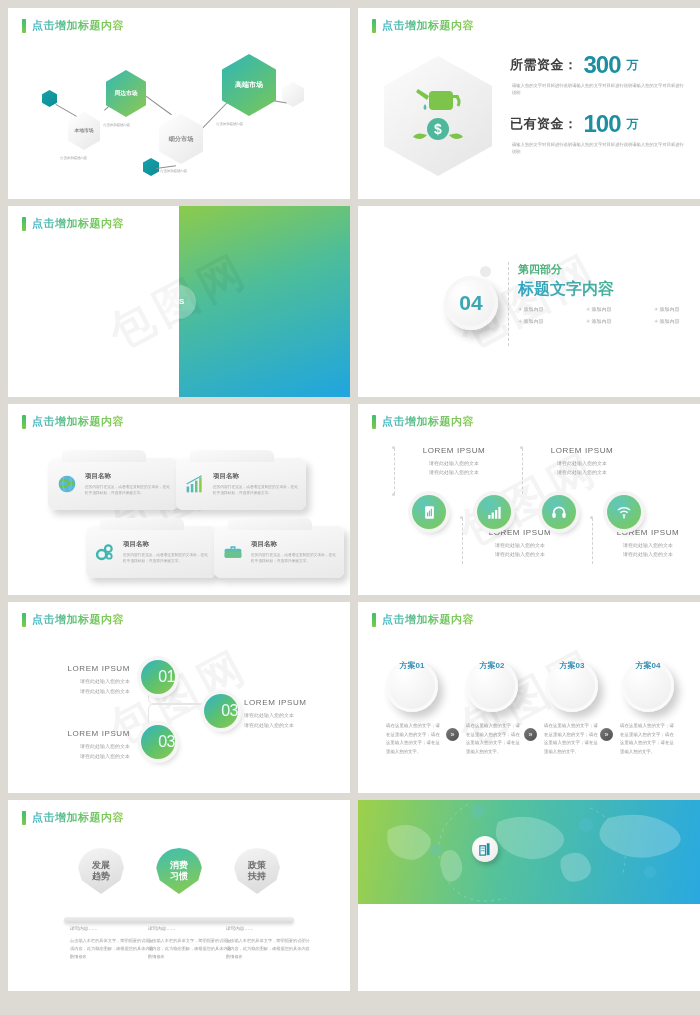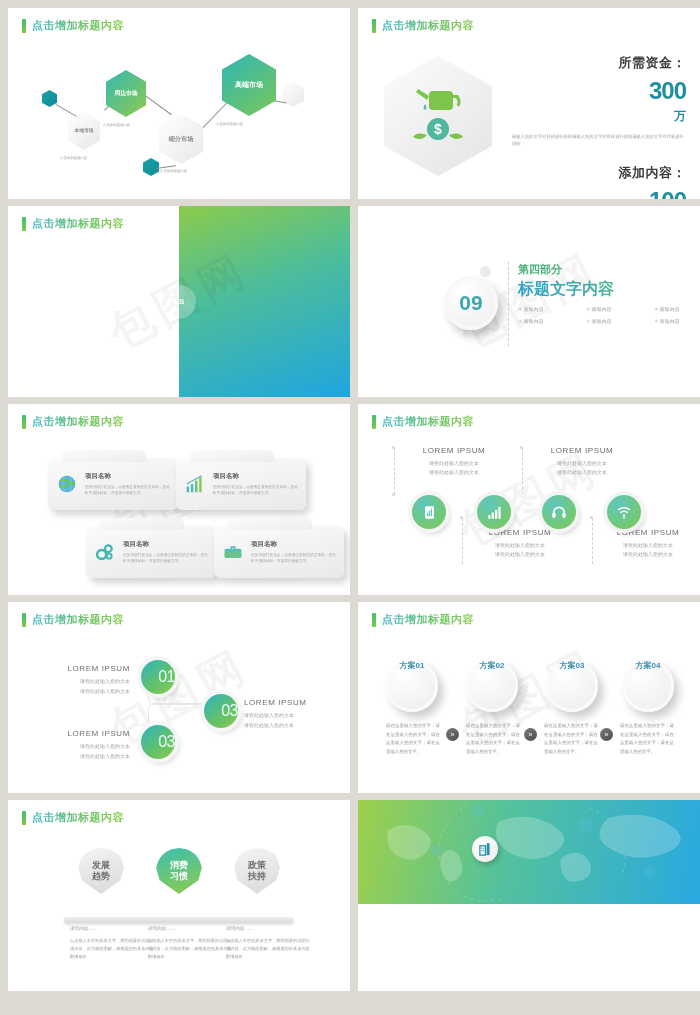--- a/index.html
+++ b/index.html
@@ -54,21 +54,21 @@
   .s1-right h4 { font-size:8px; color:#5a5a5a; font-weight:bold; text-align:right; margin-bottom:4px;}
   .s1-right p { font-size:4.2px; color:#9d9d9d; line-height:1.75; text-align:justify; }
 
   
   .s2-hex { position:absolute; left:26px; top:48px; width:108px; height:120px;
     background:linear-gradient(140deg,#fcfcfc,#e4e4e4);
     clip-path: polygon(50% 0%, 100% 25%, 100% 75%, 50% 100%, 0% 75%, 0% 25%);
     filter: drop-shadow(5px 6px 5px rgba(0,0,0,.22));
     display:flex; align-items:center; justify-content:center; }
   .s2-right { position:absolute; left:152px; top:46px; right:14px; }
-  .moneyrow { display:flex; align-items:flex-end; gap:6px;flex-direction:column; }
+  .moneyrow { display:flex; align-items:flex-end; gap:6px; }
   .moneyrow .lbl { font-size:13px; font-weight:bold; color:#3d3d3d; letter-spacing:.5px; padding-bottom:2px;}
   .moneyrow .num { font-size:24px; font-weight:bold; color:#1d8fa1; line-height:.9; letter-spacing:-1px;}
   .moneyrow .unit { font-size:12px; font-weight:bold; color:#1d8fa1; padding-bottom:2px;}
   .moneydesc { font-size:4.3px; color:#9c9c9c; line-height:1.8; margin:6px 0 16px 2px; }
 
   
   .s3-right { position:absolute; right:0; top:0; width:50%; height:100%;
     background: linear-gradient(160deg,#8ccb4c 0%, #4dbd9a 42%, #1fa5e0 100%); }
   .s3-vs { position:absolute; left:50%; top:50%; width:34px; height:34px; margin:-17px 0 0 -17px;
     border-radius:50%; background:rgba(255,255,255,.28); color:#fff; font-size:8px;
@@ -252,21 +252,21 @@
       </svg>
     </div>
     <div class="s2-right">
       <div class="moneyrow">
         <span class="lbl">所需资金：</span>
         <span class="num">300</span>
         <span class="unit">万</span>
       </div>
       <div class="moneydesc">请输入您的文字对目标进行说明请输入您的文字对目标进行说明请输入您的文字对目标进行说明</div>
       <div class="moneyrow">
-        <span class="lbl">添加内容：</span>
+        <span class="lbl">已有资金：</span>
         <span class="num">100</span>
         <span class="unit">万</span>
       </div>
       <div class="moneydesc">请输入您的文字对目标进行说明请输入您的文字对目标进行说明请输入您的文字对目标进行说明</div>
     </div>
   </div>
 
   <div class="slide">
     <div class="s3-right"></div>
     <div class="sl-title">
@@ -275,21 +275,21 @@
     </div>
     <div class="wm">包图网</div>
     <div class="s3-vs">VS</div>
 
 
   </div>
 
   <div class="slide">
     <div class="wm">包图网</div>
     <div class="s4-dot"></div>
-    <div class="s4-circ">09</div>
+    <div class="s4-circ">04</div>
     <div class="s4-dash"></div>
     <div class="s4-txt">
       <div class="l1">第四部分</div>
       <div class="l2">标题文字内容</div>
       <div class="s4-grid">
         <span>添加内容</span>
         <span>添加内容</span>
         <span>添加内容</span>
         <span>添加内容</span>
         <span>添加内容</span>

